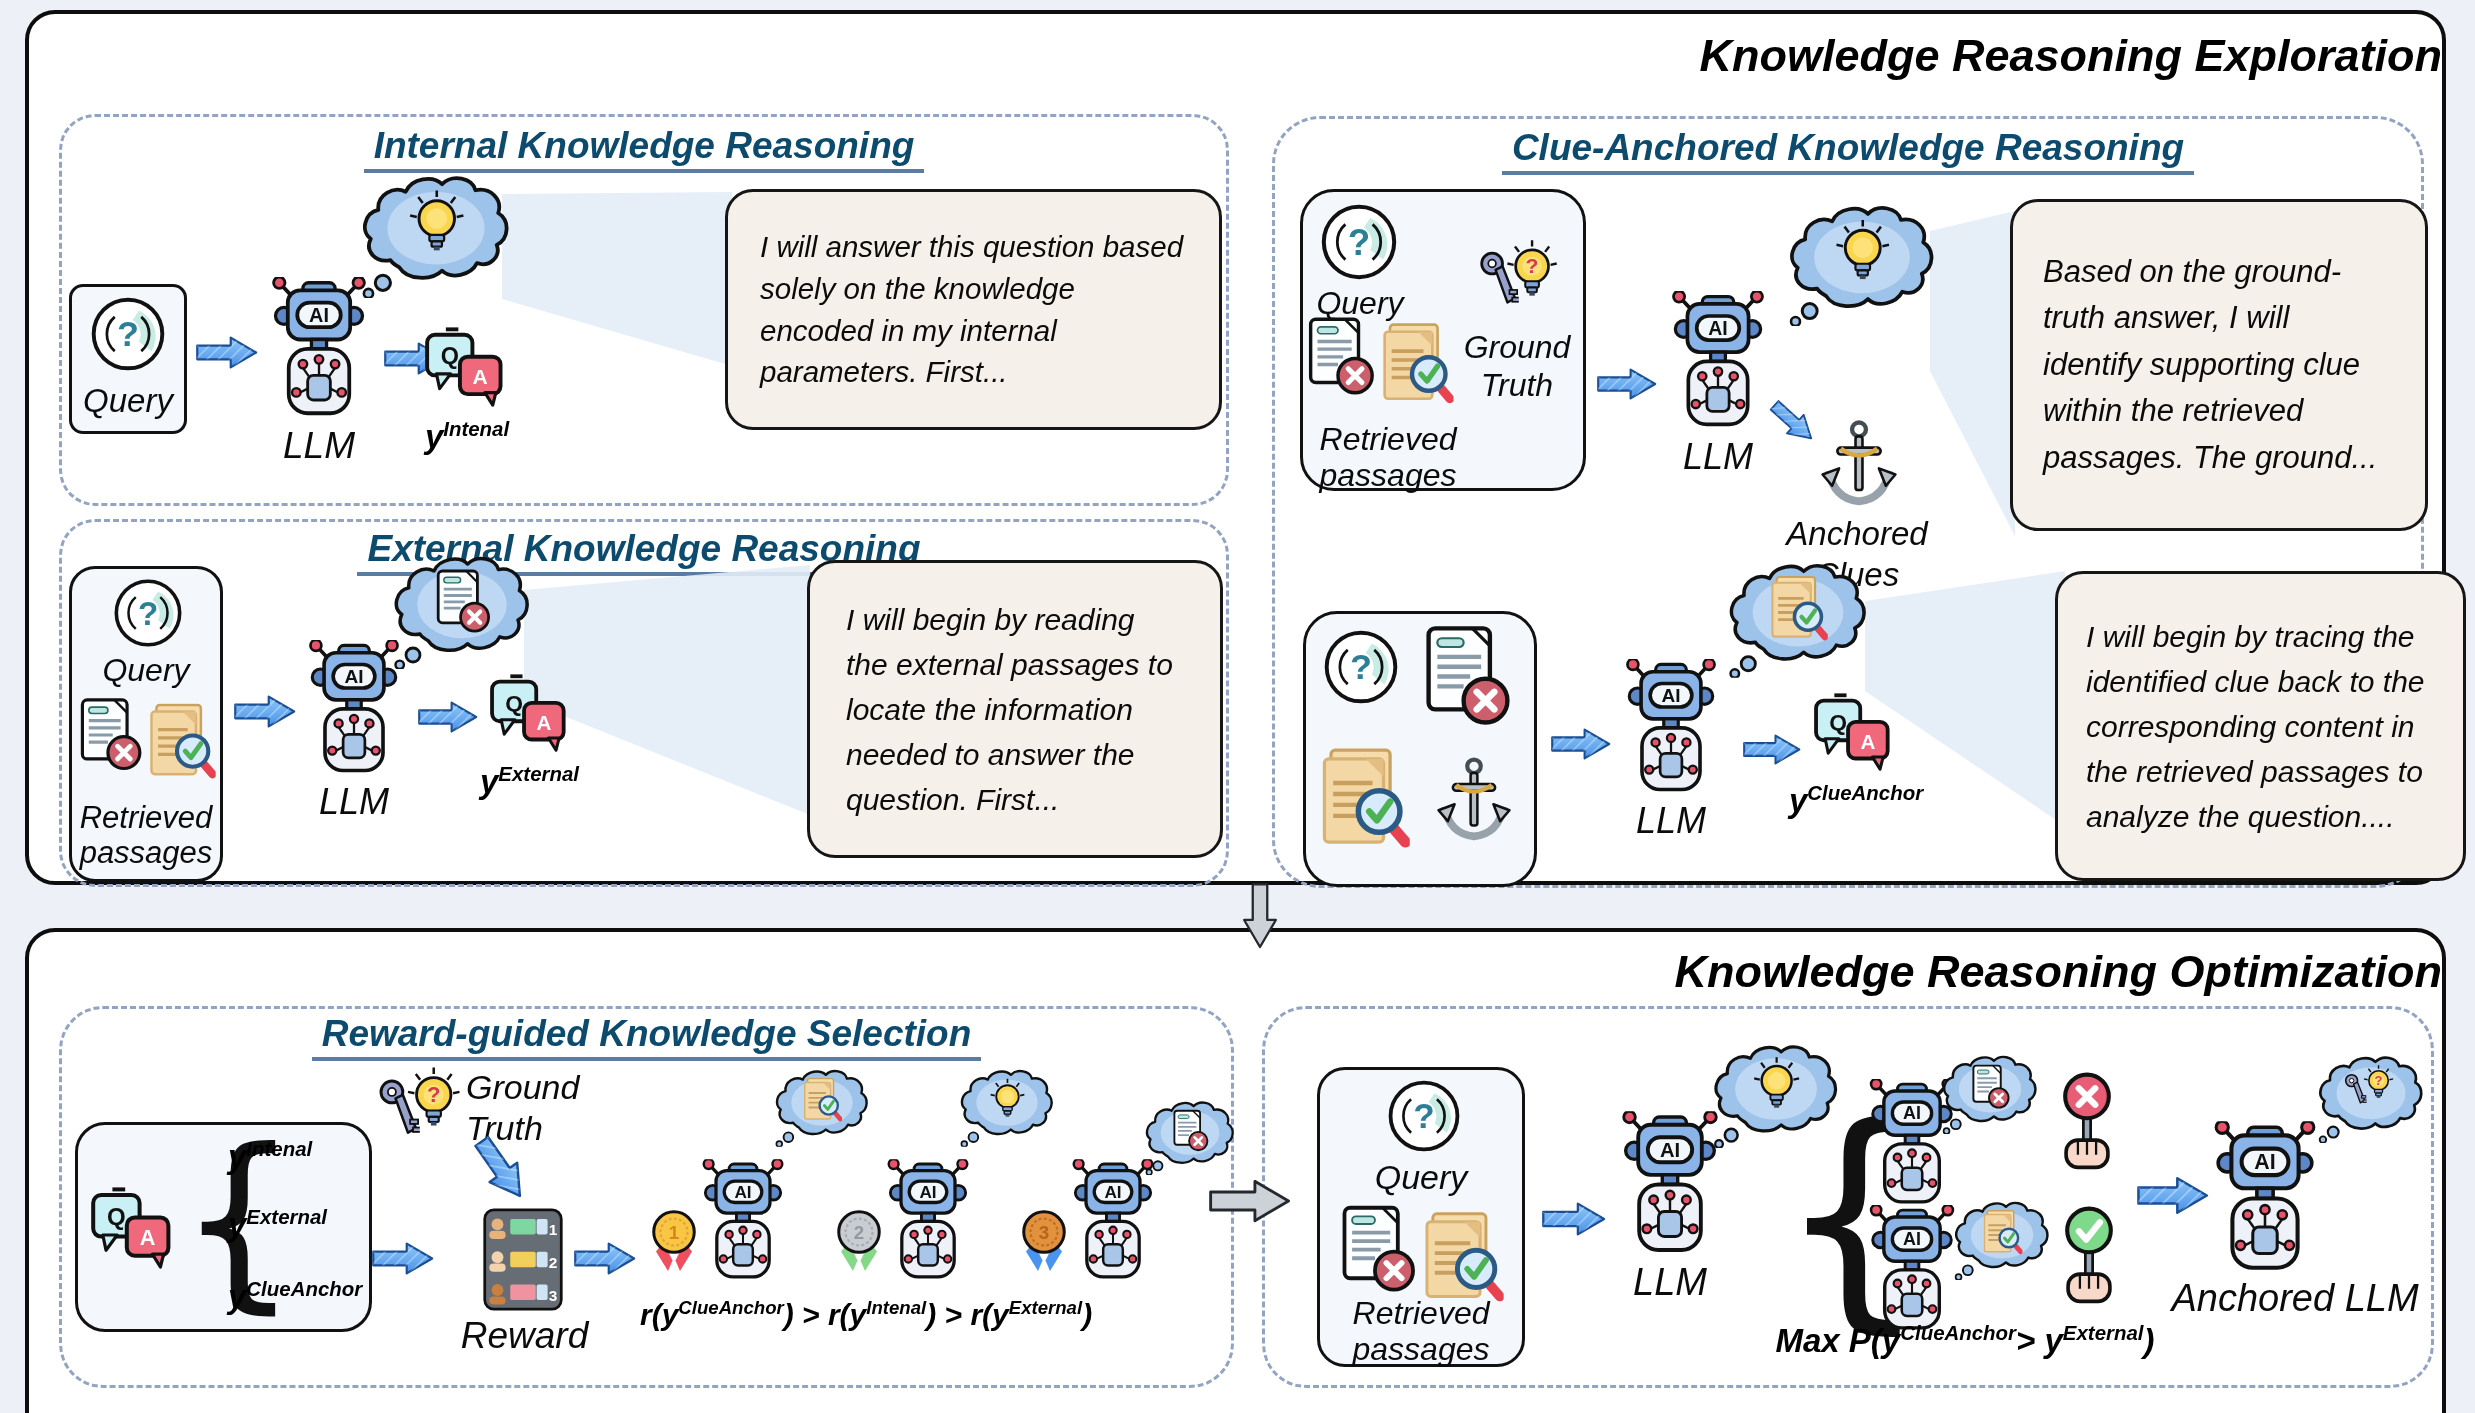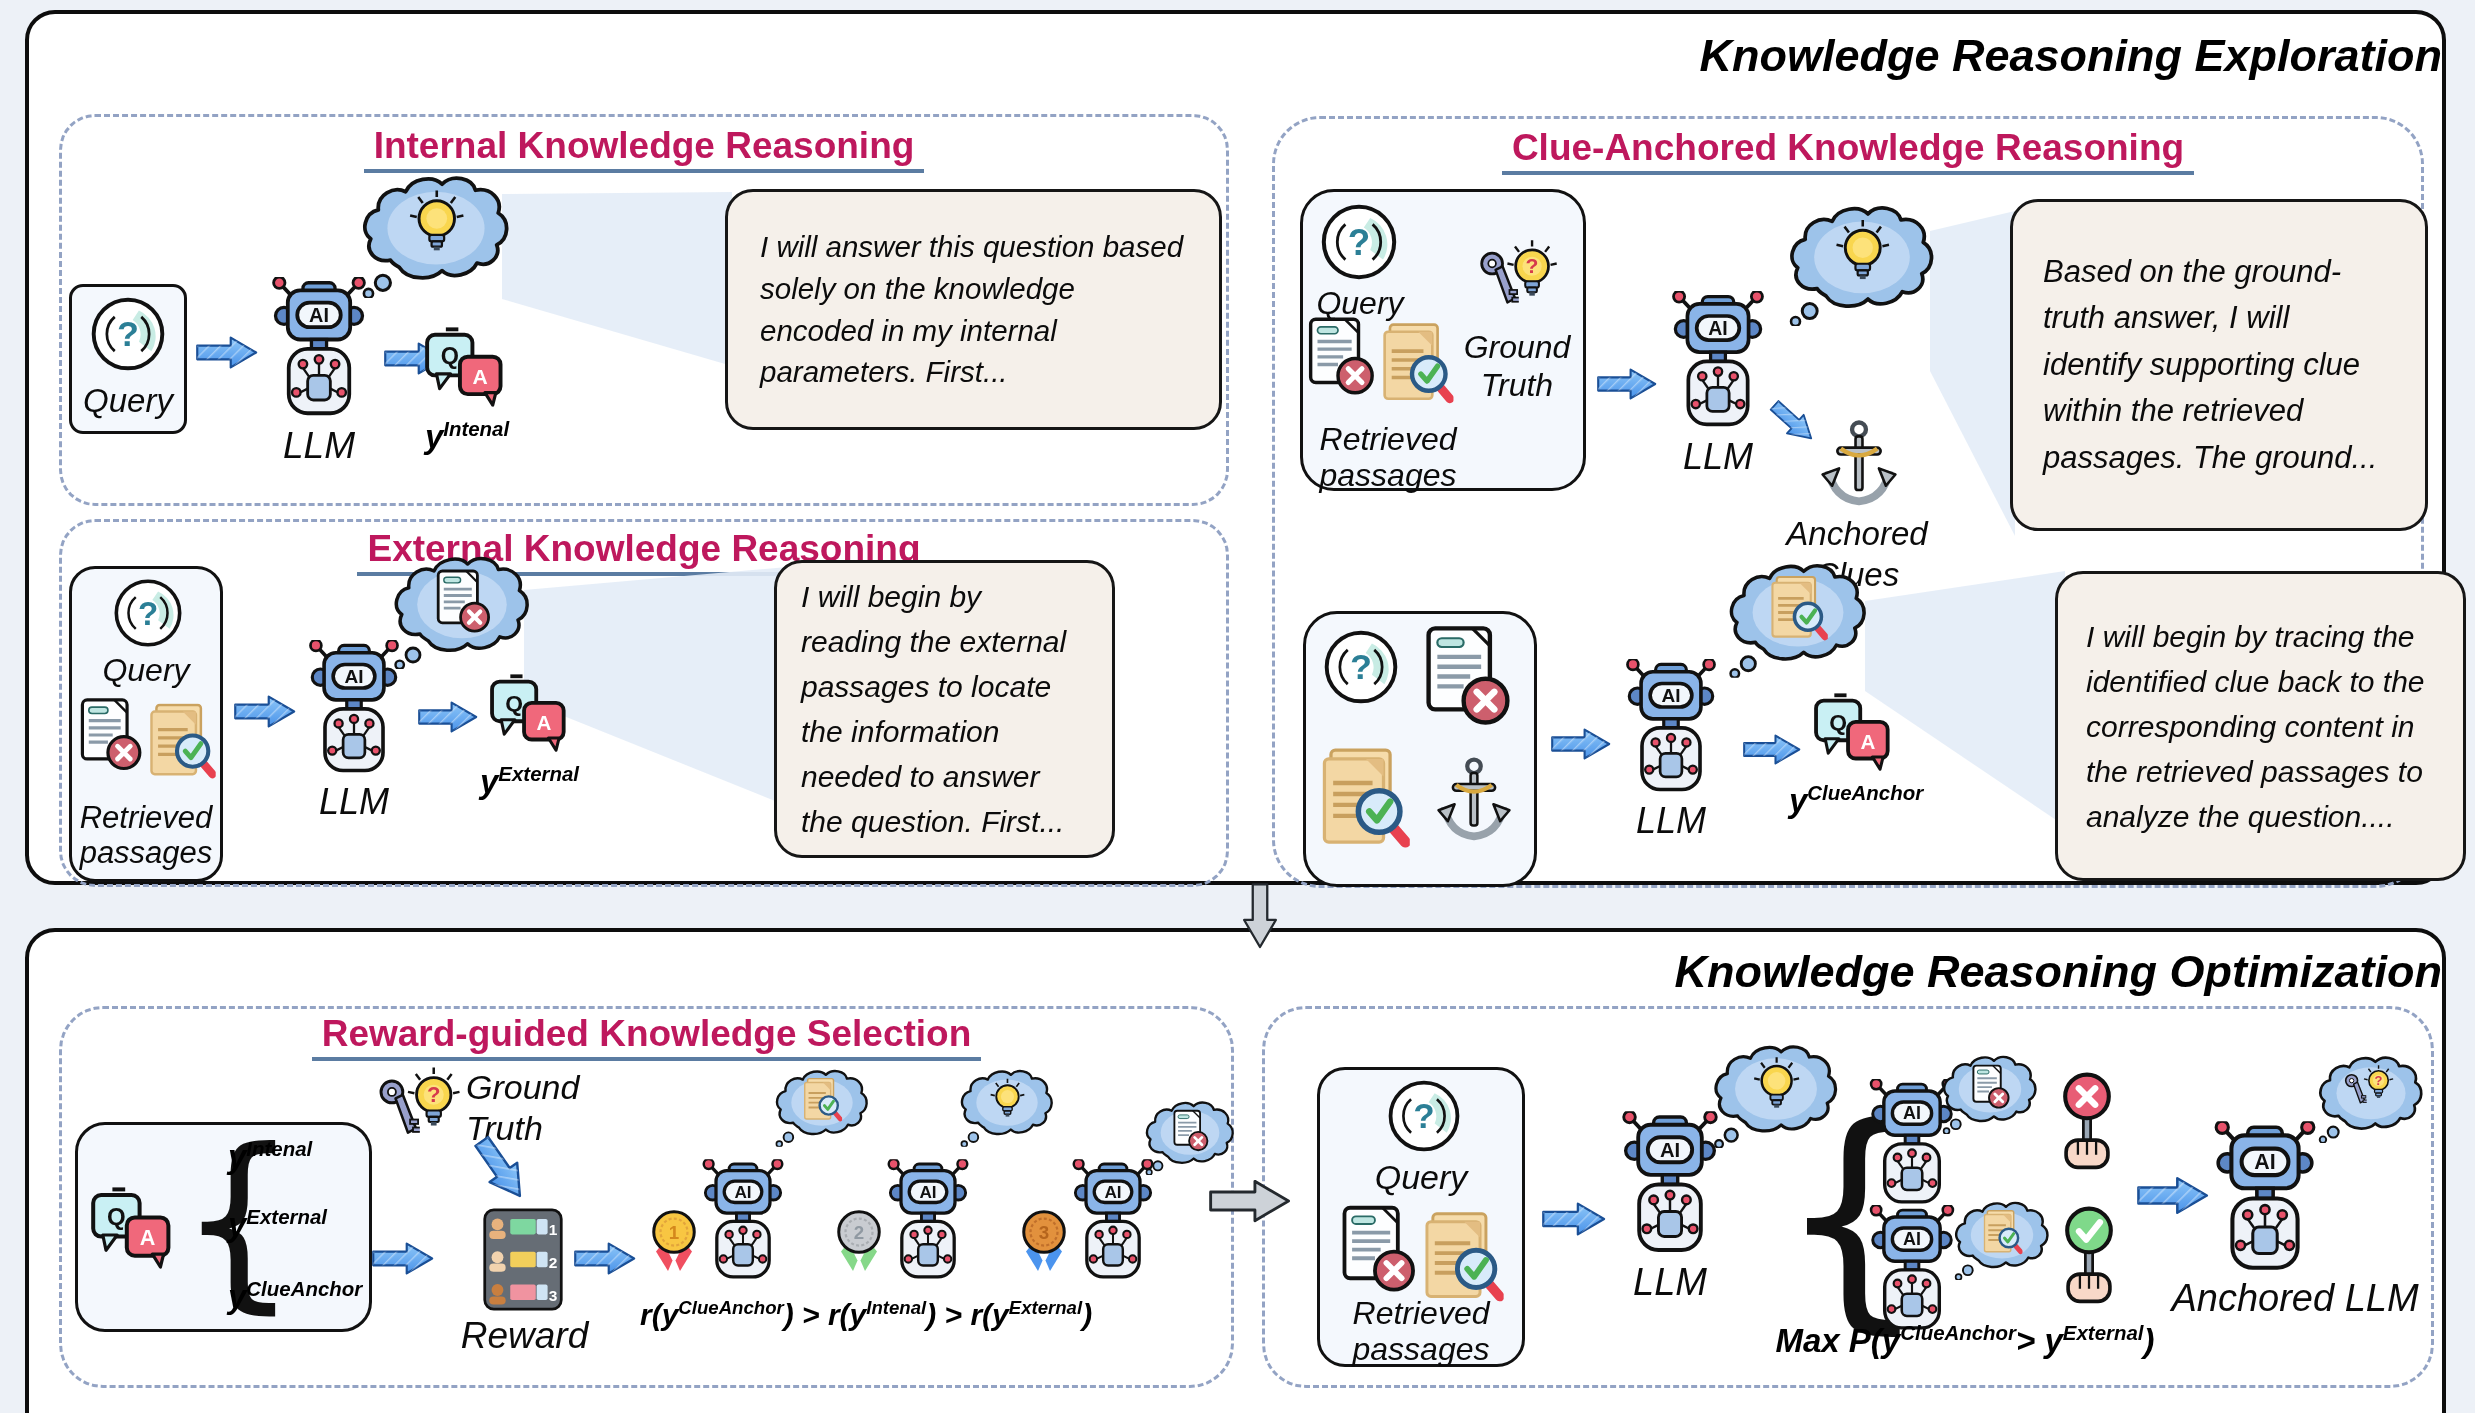--- a/index.html
+++ b/index.html
@@ -2,21 +2,21 @@
 <html><head>
 <meta charset="utf-8">
 <style>
 *{box-sizing:border-box;margin:0;padding:0}
 html,body{background:#e9edf4}
 body{font-family:"Liberation Sans",sans-serif}
 #page{position:relative;width:2475px;height:1413px;background:#edf1f7;overflow:hidden}
 .box{position:absolute;background:#ffffff;border:4px solid #0d0d0d;border-radius:30px}
 .panel{position:absolute;border:3px dashed #93a3c4;border-radius:42px}
 .stitle{position:absolute;left:0;right:0;text-align:right;font-size:45px;font-weight:700;font-style:italic;color:#000}
-.ptitle{position:absolute;left:0;right:0;text-align:center;font-size:37px;font-weight:700;color:#be185d}
+.ptitle{position:absolute;left:0;right:0;text-align:center;font-size:37px;font-weight:700;font-style:italic;color:#0c4a6e}
 .ptitle span{border-bottom:4px solid #5b7ca2;padding:0 10px 2px;display:inline-block}
 .card{position:absolute;background:#f4f8fd;border:3.5px solid #111;border-radius:24px}
 .lab{position:absolute;font-style:italic;color:#0b0b0b;text-align:center;line-height:1.12}
 .speech{position:absolute;background:#f5f0ea;border:3.5px solid #161616;border-radius:28px;font-style:italic;color:#0b0b0b;display:flex;align-items:center}
 .ylab{position:absolute;font-weight:700;font-style:italic;text-align:center;color:#000;font-size:33px}
 .ylab sup,.formula sup{font-size:0.62em}
 .formula{position:absolute;font-weight:700;font-style:italic;color:#000;white-space:nowrap}
 .brace{position:absolute;font-family:"DejaVu Sans",sans-serif;color:#111;line-height:1;font-weight:400}
 .beam{position:absolute}
 svg{overflow:visible;display:block}
@@ -281,21 +281,21 @@
 
       <svg class="abs" style="left:427px;top:152px" width="80" height="80" viewBox="0 0 105 105">
         <use href="#sym-qa"></use>
           <text x="33" y="48" class="t-q">Q</text>
           <text x="72" y="73" class="t-a">A</text>
       </svg>
       <div class="ylab" style="left:390px;top:240px;width:155px">
         <span>y</span><sup>External</sup>
       </div>
 
-      <div class="speech" style="left:712px;top:38px;width:341px;height:298px;font-size:30px;line-height:1.5;padding:18px 24px">
+      <div class="speech" style="left:745px;top:38px;width:416px;height:298px;font-size:30px;line-height:1.5;padding:18px 36px">
         <span>I will begin by reading the external passages to locate the information needed to answer the question. First...</span>
       </div>
     </div>
 
     <div class="panel" style="left:1243px;top:102px;width:1152px;height:772px;border-radius:48px">
       <div class="ptitle" style="top:8px"><span>Clue-Anchored Knowledge Reasoning</span></div>
 
       <svg class="beam" style="left:655px;top:92px" width="85" height="330" viewBox="0 0 85 330">
         <polygon points="0,20 85,0 85,325 0,160" fill="#e3ecf7" opacity="0.9"></polygon>
       </svg>

